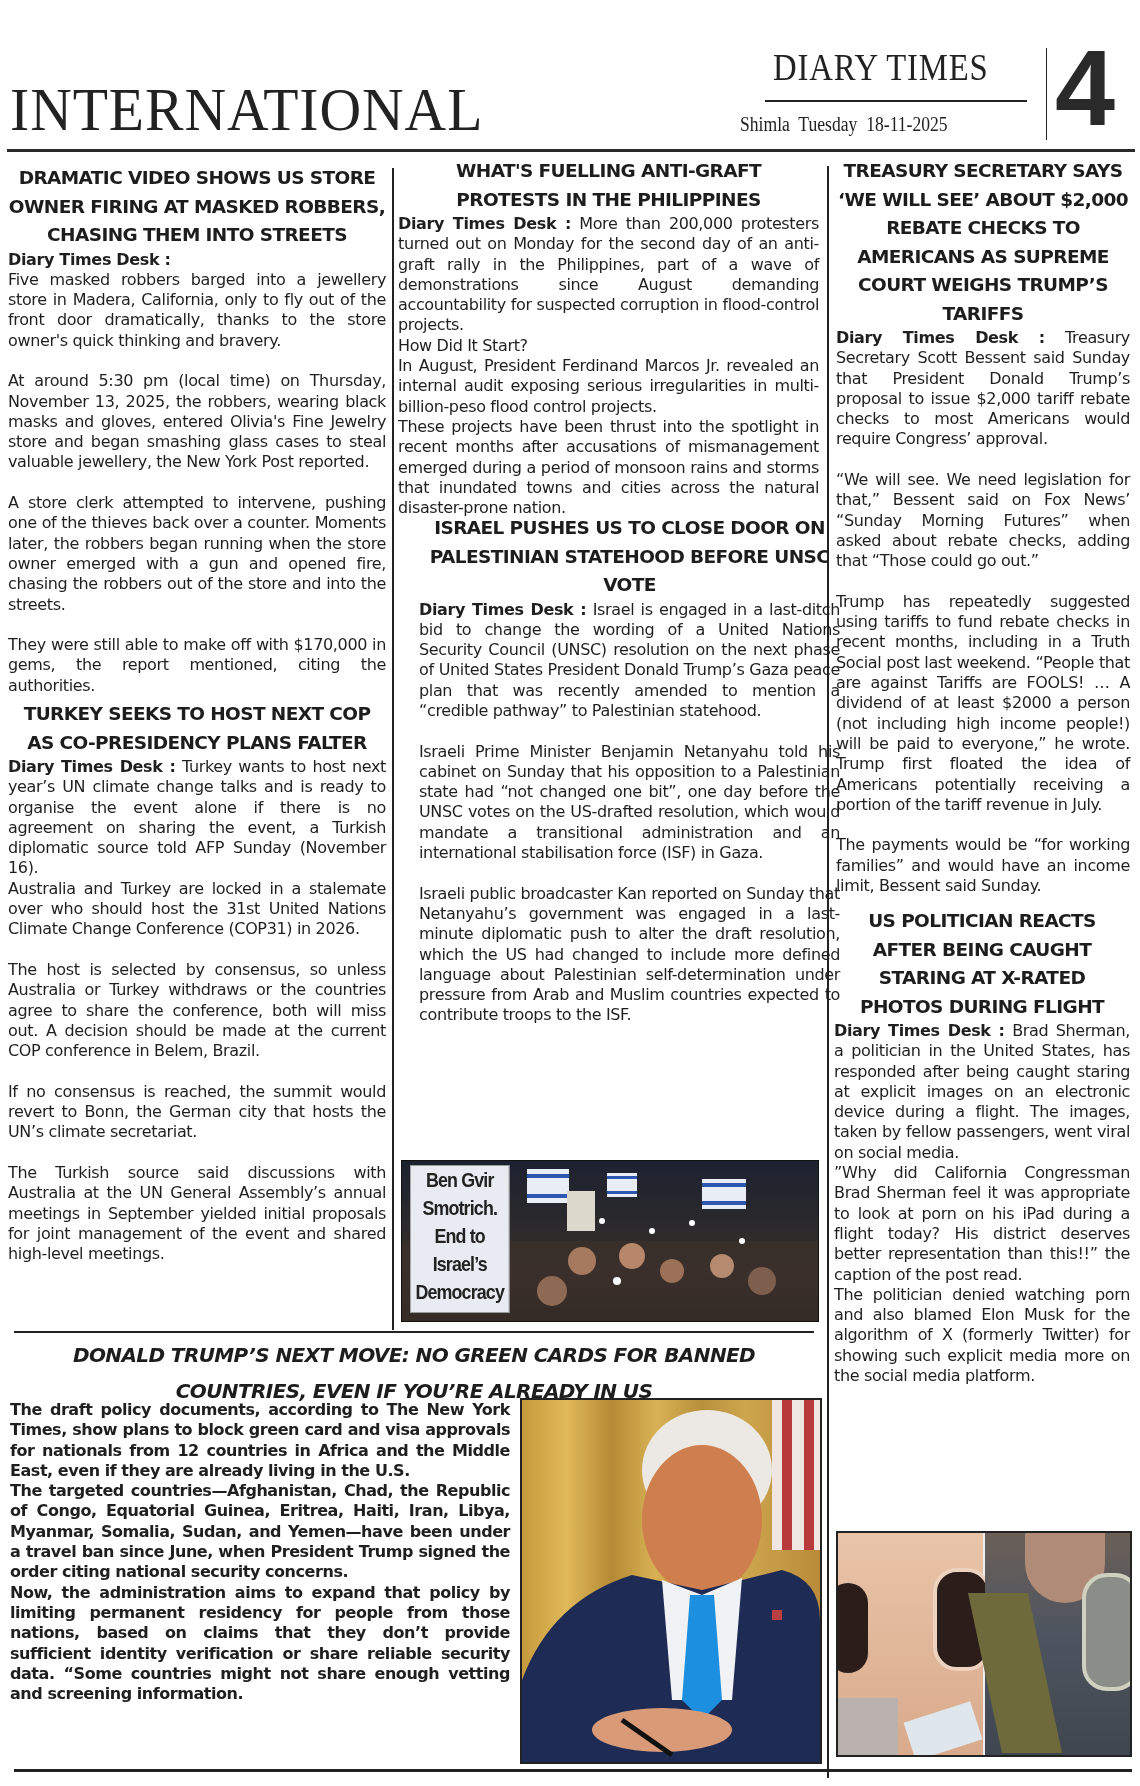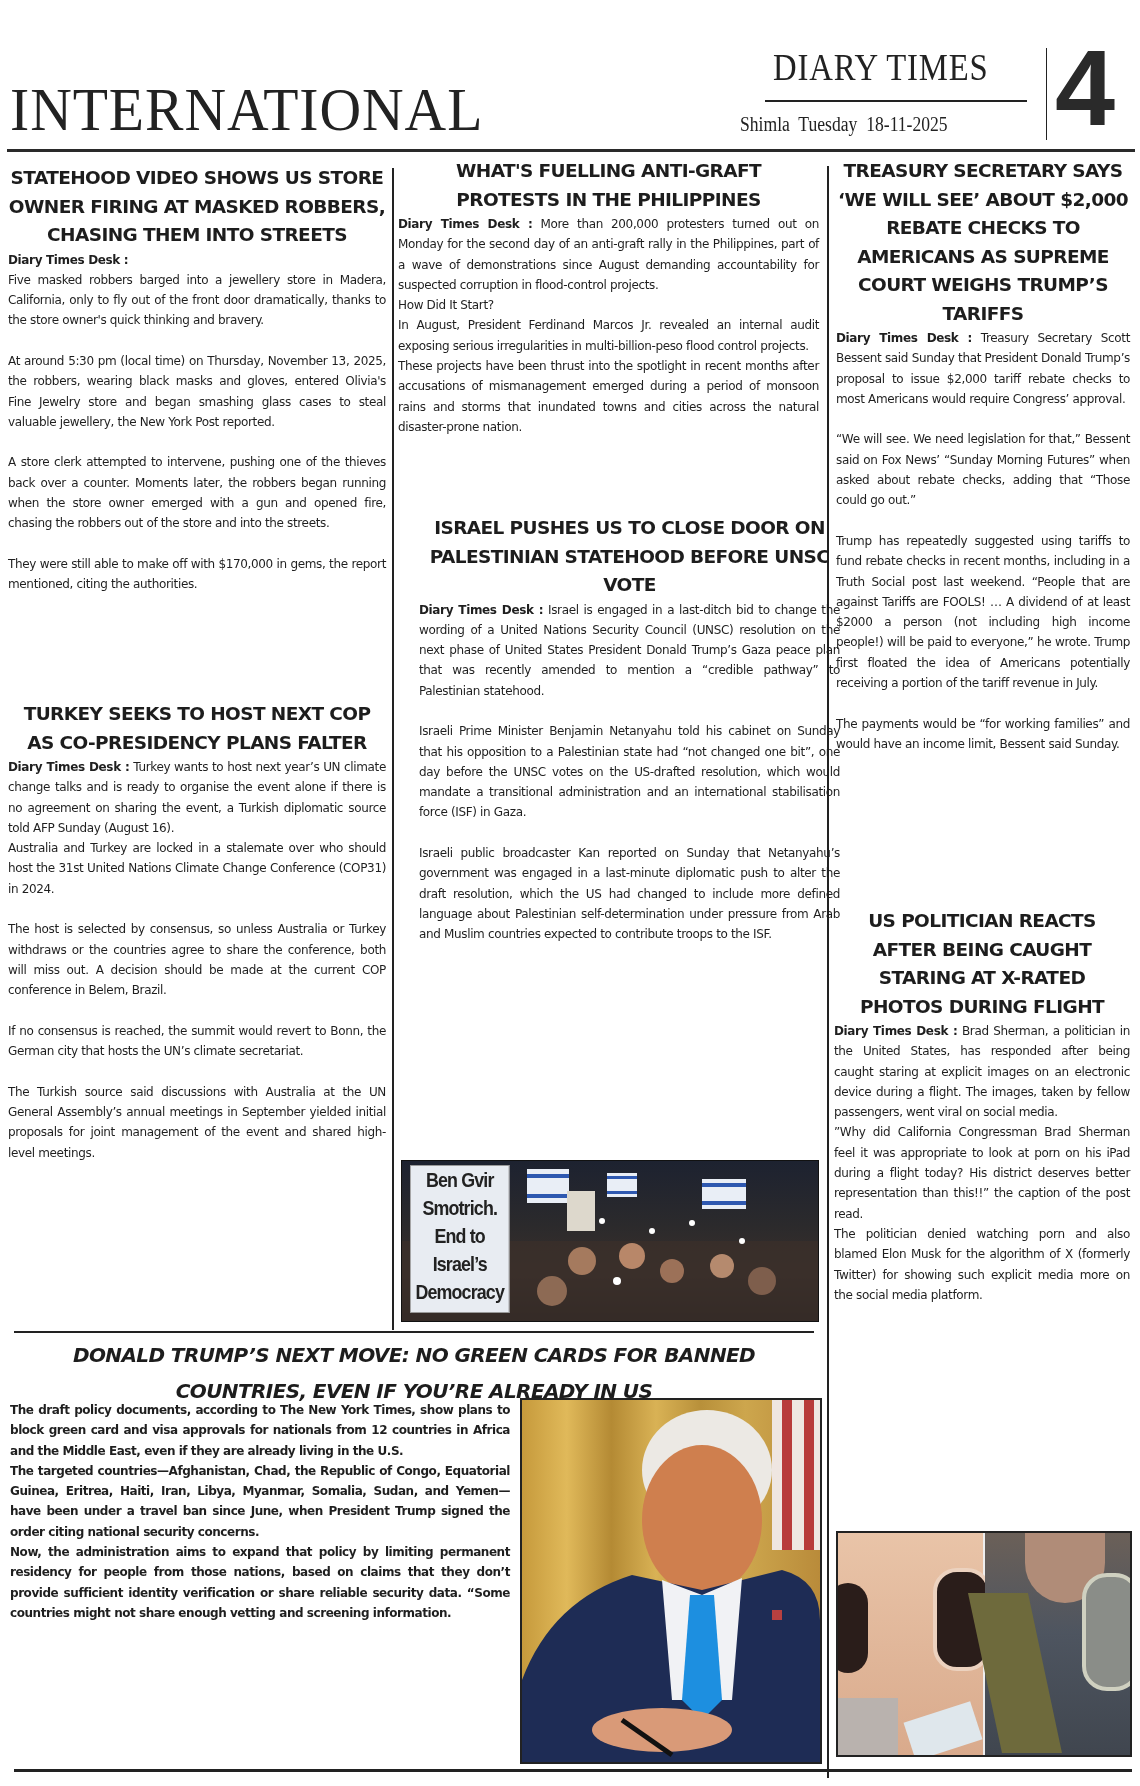--- a/index.html
+++ b/index.html
@@ -14,21 +14,21 @@
   .vrule-top { left: 1046px; top: 48px; width: 1px; height: 92px; background: #222; }
   .page-num { left: 1055px; top: 34px; font-family: "Liberation Sans", sans-serif; font-weight: 700; font-size: 108px; color: #2a2a2a; line-height: 1; }
   .masthead-rule { left: 7px; top: 149px; width: 1128px; height: 3px; background: #2a2a2a; }
 
   
   .col-rule { width: 2px; background: #222; }
 
   
   .article { position: absolute; }
   .headline { font-family: "DejaVu Sans", sans-serif; font-weight: 700; text-align: center; color: #1d1d1d; line-height: 28.5px; letter-spacing: -0.6px; font-size: 18.5px; margin: 0; }
-  .body { font-family: "DejaVu Sans", sans-serif; font-size: 12px; line-height: 20.3px; text-align: justify; color: #1f1f1f; letter-spacing: -0.35px; }
+  .body { font-family: "DejaVu Sans", sans-serif; font-size: 16px; line-height: 20.3px; text-align: justify; color: #1f1f1f; letter-spacing: -0.35px; }
   .body p { margin: 0; }
   .body p.gap { margin-top: 20.3px; }
   .desk { font-weight: 700; }
   .bold-body { font-weight: 700; }
 
   .photo { position: absolute; border: 1px solid #111; overflow: hidden; }
   .hrule { position: absolute; height: 2px; background: #222; }
 </style>
 </head>
 <body>
@@ -38,35 +38,35 @@
 <div class="abs brand-rule"></div>
 <div class="abs dateline"><span>Shimla</span>  <span>Tuesday</span>  <span>18-11-2025</span></div>
 <div class="abs vrule-top"></div>
 <div class="abs page-num">4</div>
 <div class="abs masthead-rule"></div>
 
 <div class="abs col-rule" style="left:392px; top:168px; height:1162px;"></div>
 <div class="abs col-rule" style="left:827px; top:166px; height:1612px;"></div>
 
 <div class="article" style="left:8px; top:164px; width:378px;">
-  <h2 class="headline">STATEHOOD VIDEO SHOWS US STORE OWNER FIRING AT MASKED ROBBERS, CHASING THEM INTO STREETS</h2>
+  <h2 class="headline">DRAMATIC VIDEO SHOWS US STORE OWNER FIRING AT MASKED ROBBERS, CHASING THEM INTO STREETS</h2>
   <div class="body">
     <p><span class="desk">Diary Times Desk :</span></p>
     <p>Five masked robbers barged into a jewellery store in Madera, California, only to fly out of the front door dramatically, thanks to the store owner's quick thinking and bravery.</p>
     <p class="gap">At around 5:30 pm (local time) on Thursday, November 13, 2025, the robbers, wearing black masks and gloves, entered Olivia's Fine Jewelry store and began smashing glass cases to steal valuable jewellery, the New York Post reported.</p>
     <p class="gap">A store clerk attempted to intervene, pushing one of the thieves back over a counter. Moments later, the robbers began running when the store owner emerged with a gun and opened fire, chasing the robbers out of the store and into the streets.</p>
     <p class="gap">They were still able to make off with $170,000 in gems, the report mentioned, citing the authorities.</p>
   </div>
 </div>
 
 <div class="article" style="left:8px; top:700px; width:378px;">
   <h2 class="headline">TURKEY SEEKS TO HOST NEXT COP AS CO-PRESIDENCY PLANS FALTER</h2>
   <div class="body">
-    <p><span class="desk">Diary Times Desk :</span> <span>Turkey wants to host next year’s UN climate change talks and is ready to organise the event alone if there is no agreement on sharing the event, a Turkish diplomatic source told AFP Sunday (August 16).</span></p>
-    <p>Australia and Turkey are locked in a stalemate over who should host the 31st United Nations Climate Change Conference (COP31) in 2024.</p>
+    <p><span class="desk">Diary Times Desk :</span> <span>Turkey wants to host next year’s UN climate change talks and is ready to organise the event alone if there is no agreement on sharing the event, a Turkish diplomatic source told AFP Sunday (November 16).</span></p>
+    <p>Australia and Turkey are locked in a stalemate over who should host the 31st United Nations Climate Change Conference (COP31) in 2026.</p>
     <p class="gap">The host is selected by consensus, so unless Australia or Turkey withdraws or the countries agree to share the conference, both will miss out. A decision should be made at the current COP conference in Belem, Brazil.</p>
     <p class="gap">If no consensus is reached, the summit would revert to Bonn, the German city that hosts the UN’s climate secretariat.</p>
     <p class="gap">The Turkish source said discussions with Australia at the UN General Assembly’s annual meetings in September yielded initial proposals for joint management of the event and shared high-level meetings.</p>
   </div>
 </div>
 
 <div class="article" style="left:398px; top:157px; width:421px;">
   <h2 class="headline" style="padding:0 44px;">WHAT'S FUELLING ANTI-GRAFT PROTESTS IN THE PHILIPPINES</h2>
   <div class="body">
     <p><span class="desk">Diary Times Desk :</span> <span>More than 200,000 protesters turned out on Monday for the second day of an anti-graft rally in the Philippines, part of a wave of demonstrations since August demanding accountability for suspected corruption in flood-control projects.</span></p>

